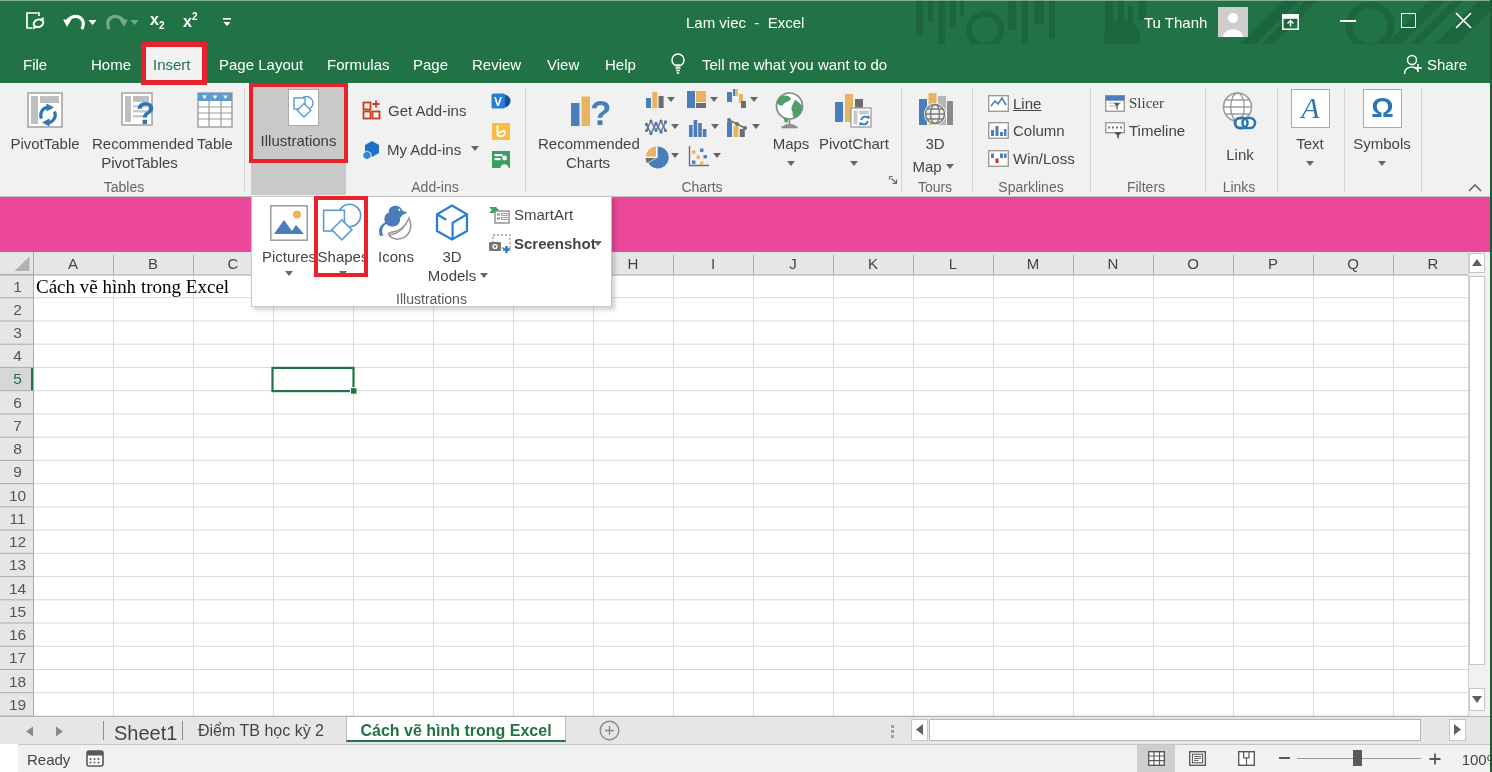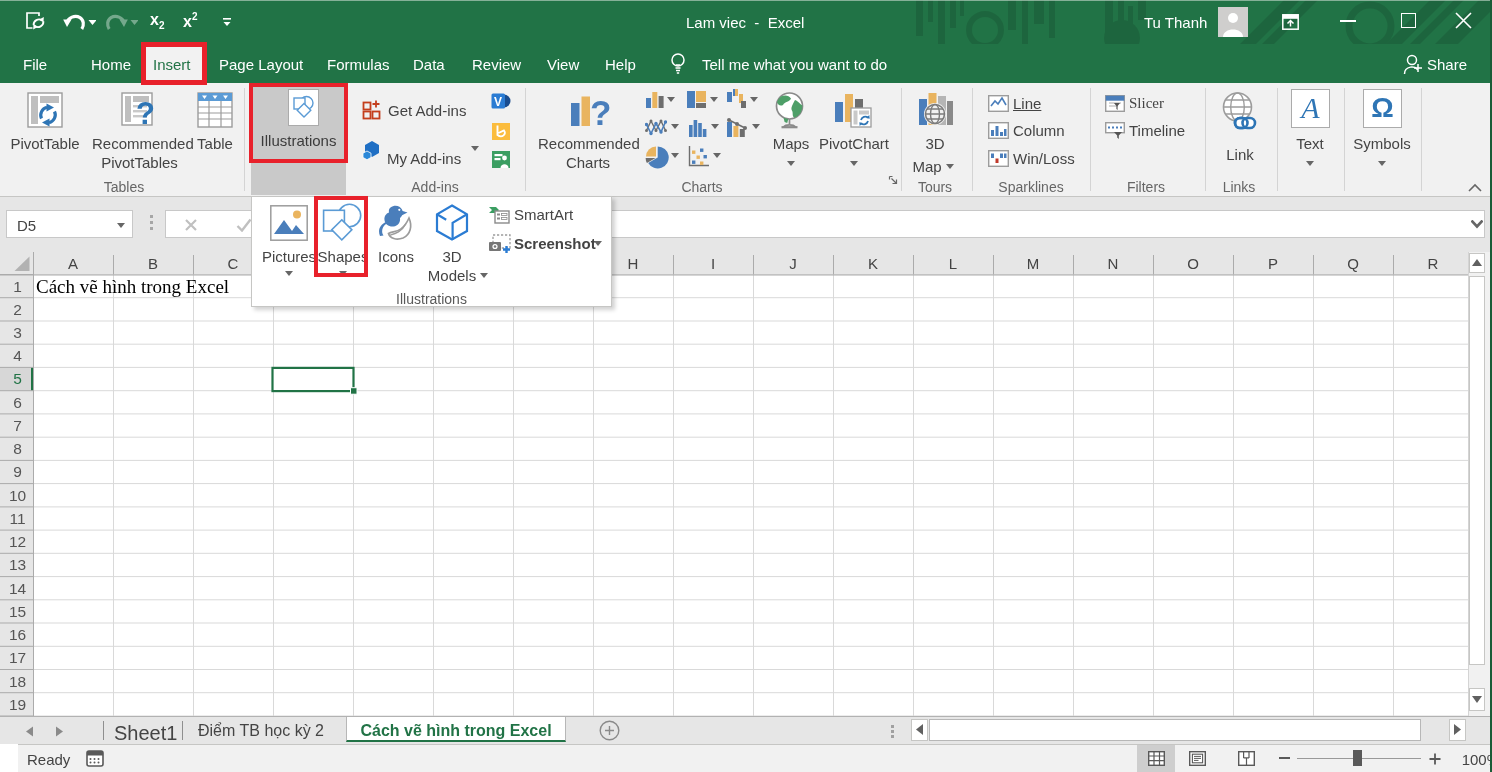--- a/index.html
+++ b/index.html
@@ -90,21 +90,21 @@
   <div class="ab" style="left:0;top:0;width:1492px;height:1px;background:#bcd2c5;opacity:.65;"></div>
 </div>
 
 <div class="ab" id="tabrow" style="left:0;top:44px;width:1492px;height:39px;background:#217346;">
   <div class="ab wt" style="left:23px;top:12px;">File</div>
   <div class="ab wt" style="left:91px;top:12px;">Home</div>
   <div class="ab" style="left:146px;top:3px;width:56px;height:36px;background:#f2f2f2;"></div>
   <div class="ab" style="left:153px;top:12px;color:#217346;font-size:15px;">Insert</div>
   <div class="ab wt" style="left:219px;top:12px;">Page Layout</div>
   <div class="ab wt" style="left:327px;top:12px;">Formulas</div>
-  <div class="ab wt" style="left:413px;top:12px;">Data</div>
+  <div class="ab wt" style="left:413px;top:12px;">Page</div>
   <div class="ab wt" style="left:472px;top:12px;">Review</div>
   <div class="ab wt" style="left:547px;top:12px;">View</div>
   <div class="ab wt" style="left:605px;top:12px;">Help</div>
   <svg class="ab" style="left:669px;top:8px;" width="18" height="24" viewBox="0 0 18 24">
     <circle cx="9" cy="8" r="6" fill="none" stroke="#fff" stroke-width="1.5"></circle>
     <path d="M6.5 16 h5 M7 18.5 h4 M7.8 21 h2.4" stroke="#fff" stroke-width="1.4"></path>
     <path d="M6.8 13 h4.4" stroke="#fff" stroke-width="1.5"></path>
   </svg>
   <div class="ab wt" style="left:702px;top:12px;">Tell me what you want to do</div>
   <svg class="ab" style="left:1402px;top:9px;" width="22" height="22" viewBox="0 0 22 22">
@@ -162,21 +162,21 @@
     <rect x="1.5" y="2.5" width="7" height="7" fill="none" stroke="#c43e1c" stroke-width="1.8"></rect>
     <rect x="1.5" y="11.5" width="7" height="7" fill="none" stroke="#c43e1c" stroke-width="1.8"></rect>
     <rect x="10.5" y="11.5" width="7" height="7" fill="none" stroke="#c43e1c" stroke-width="1.8"></rect>
     <path d="M14 0.5 v7 M10.5 4 h7" stroke="#c43e1c" stroke-width="1.8"></path>
   </svg>
   <div class="ab lbl" style="left:388px;top:20px;">Get Add-ins</div>
   <svg class="ab" style="left:362px;top:57px;" width="20" height="20" viewBox="0 0 20 20">
     <path d="M10 1 L17 5 V13 L10 17 L3 13 V5 Z" fill="#1f6fc4"></path>
     <path d="M5 11 L9 13.2 V17.5 L5 19.7 L1 17.5 V13.2 Z" fill="#2b88d8" stroke="#fff" stroke-width="0.8"></path>
   </svg>
-  <div class="ab lbl" style="left:387px;top:68px;">My Add-ins</div>
+  <div class="ab lbl" style="left:387px;top:59px;">My Add-ins</div>
   <div class="dd ab" style="left:471px;top:63px;"></div>
   <svg class="ab" style="left:491px;top:10px;" width="20" height="108" viewBox="0 0 20 108">
     <circle cx="13" cy="8" r="6.5" fill="#1a4d8f"></circle>
     <rect x="0.5" y="0.5" width="13.5" height="15" rx="1.5" fill="#2b7cd3"></rect>
     <text x="3" y="12.5" font-size="12" font-weight="bold" fill="#fff" font-family="Liberation Sans">V</text>
     <rect x="1" y="30" width="18" height="17" fill="#fbbc3d"></rect>
     <path d="M6.5 32.5 v9.5 c4.5 3.5 9.5 -1 6.5 -4.5 l-5.5 2.5" fill="none" stroke="#fff" stroke-width="1.9"></path>
     <rect x="1" y="58" width="18" height="17" fill="#3b9e62"></rect>
     <rect x="3.5" y="61" width="8" height="2.2" fill="#fff"></rect>
         <rect x="3.5" y="65" width="6" height="2.2" fill="#fff"></rect>
@@ -373,38 +373,20 @@
     <div style="color:#2e75b5;font-size:28px;text-align:center;line-height:36px;font-weight:bold;">Ω</div>
   </div>
   <div class="ab lbl" style="left:1352px;top:53px;width:60px;">Symbols</div>
   <div class="dd ab" style="left:1378px;top:78px;"></div>
   <div class="ab sep" style="left:1421px;"></div>
   <svg class="ab" style="left:1468px;top:100px;" width="14" height="9" viewBox="0 0 14 9">
     <path d="M1 8 L7 2 L13 8" fill="none" stroke="#666" stroke-width="1.6"></path>
   </svg>
 </div>
 
-<div class="ab" id="fbar" style="left:0;top:197px;width:1492px;height:55px;background:#e6e6e6;">
-  <div class="ab" style="left:6px;top:13px;width:127px;height:28px;background:#fff;border:1px solid #c8c8c8;box-sizing:border-box;">
-    <div class="ab" style="left:10px;top:6px;font-size:15px;color:#444;">D5</div>
-    <div class="dd ab" style="left:110px;top:12px;"></div>
-  </div>
-  <div class="ab" style="left:150px;top:18px;width:3px;height:3px;background:#a6a6a6;box-shadow:0 6px 0 #a6a6a6,0 12px 0 #a6a6a6;"></div>
-  <div class="ab" style="left:165px;top:13px;width:1320px;height:28px;background:#fff;border:1px solid #c8c8c8;box-sizing:border-box;">
-    <svg class="ab" style="left:18px;top:7px;" width="14" height="14" viewBox="0 0 14 14">
-          <path d="M2 2 L12 12 M12 2 L2 12" stroke="#c0c0c0" stroke-width="2.2"></path>
-        </svg>
-    <svg class="ab" style="left:70px;top:7px;" width="16" height="14" viewBox="0 0 16 14">
-          <path d="M1.5 8 L6 12.5 L14.5 1.5" stroke="#c0c0c0" stroke-width="2.4" fill="none"></path>
-        </svg>
-    <svg class="ab" style="left:1305px;top:9px;" width="12" height="9" viewBox="0 0 12 9">
-          <path d="M0.5 0.5 L6 6.5 L11.5 0.5" stroke="#666" stroke-width="2.6" fill="none"></path>
-        </svg>
-  </div>
-</div>
 
 <div class="ab" id="grid" style="left:0;top:252px;width:1492px;height:464px;background:#fff;">
 <svg class="ab" style="left:0;top:0;" width="1468" height="464" viewBox="0 0 1468 464">
 <rect x="0" y="0" width="1468" height="22.5" fill="#e6e6e6"></rect>
 <rect x="0" y="22.5" width="33" height="441.5" fill="#e6e6e6"></rect>
 <rect x="0" y="115.4" width="33" height="23.2" fill="#d7d7d7"></rect>
 <rect x="31" y="115.4" width="2" height="23.2" fill="#217346"></rect>
 <polygon points="29.5,4.5 29.5,19 14.5,19" fill="#b2b2b2"></polygon>
 <line x1="33.5" y1="22.5" x2="33.5" y2="464" stroke="#d9d9d9" stroke-width="1"></line>
 <line x1="113.5" y1="22.5" x2="113.5" y2="464" stroke="#d9d9d9" stroke-width="1"></line>

